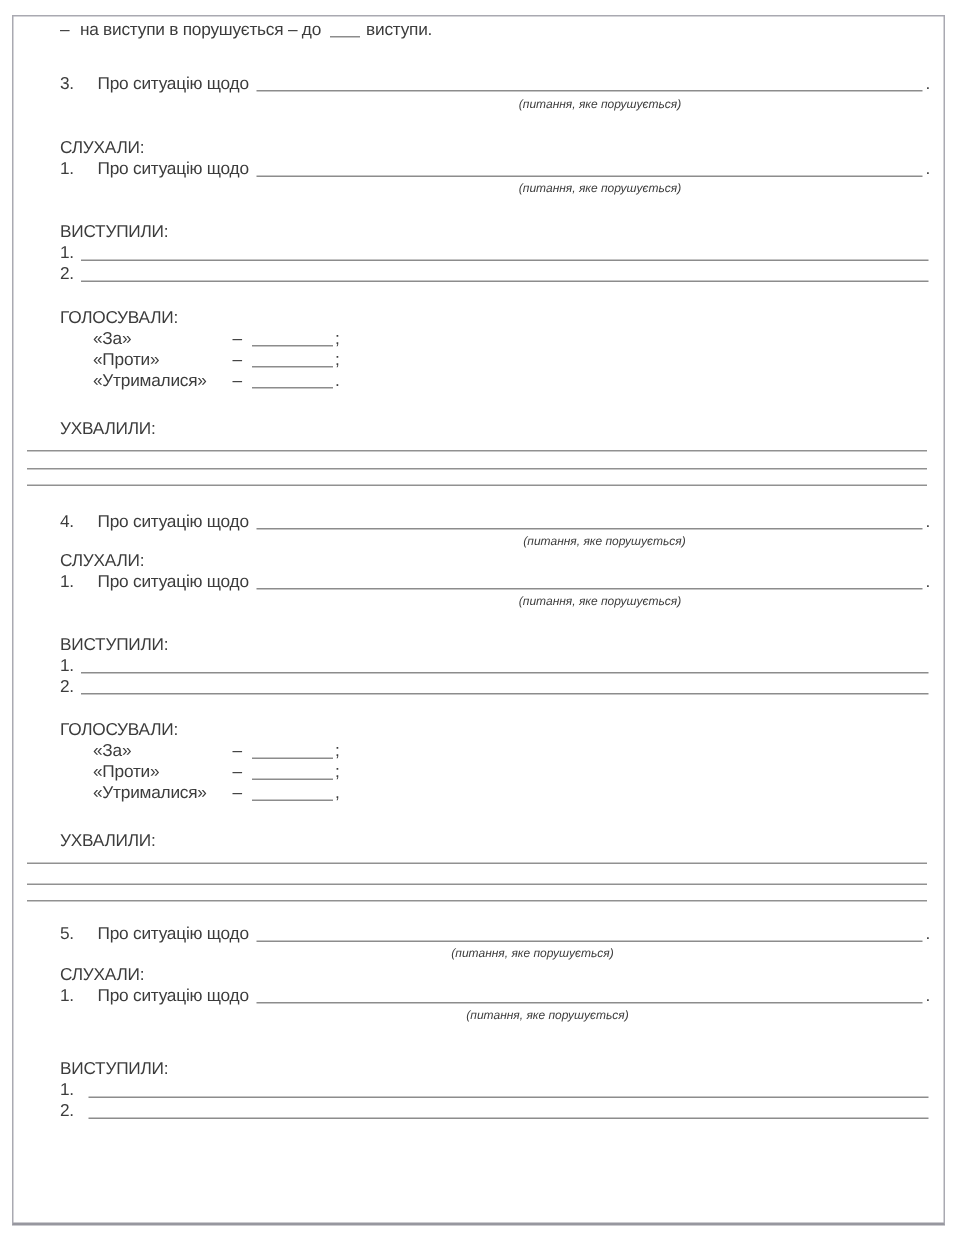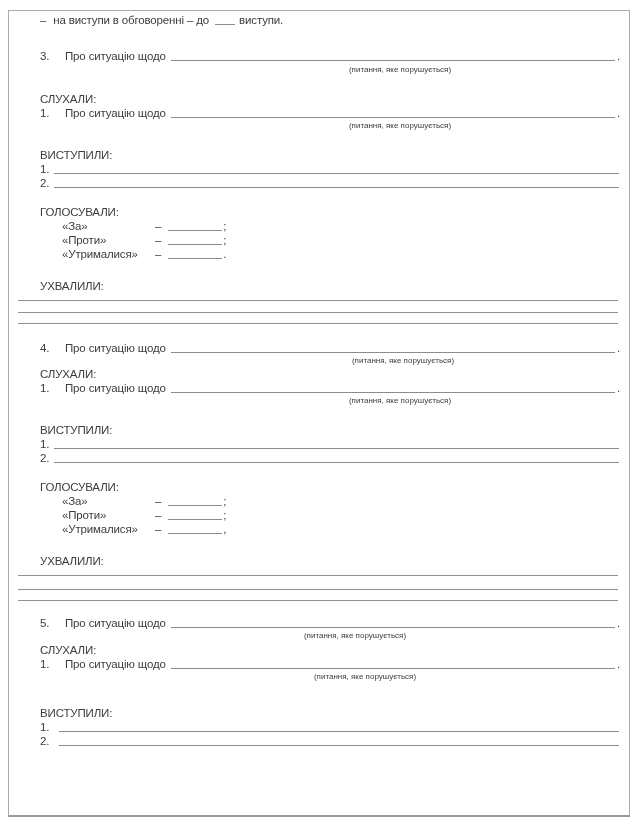--- a/index.html
+++ b/index.html
@@ -15,35 +15,35 @@
     color:#3c3c3c;font-size:11.5px;line-height:13px;letter-spacing:-0.15px;
   }
   .row{display:flex;}
   .num{width:25px;flex:0 0 25px;}
   .fill{flex:1;border-bottom:1.2px solid #8c8c8c;margin:0 2px 2px 5px;}
   .fill.to-end{margin-right:1px;}
   .blank-sm{width:20px;border-bottom:1.2px solid #8c8c8c;margin:0 4px 2px 6px;}
   .vlabel{flex:0 0 93px;margin-left:22px;}
   .blank{width:54px;border-bottom:1.2px solid #8c8c8c;margin:0 1px 2px 7px;}
   .cap{
-    font-size:8px;line-height:11px;letter-spacing:0;
+    font-size:8px;font-style:italic;line-height:11px;letter-spacing:0;
     position:relative;width:max-content;transform:translateX(-50%);white-space:nowrap;
   }
   .hline{height:0;border-top:1.5px solid #919191;margin-left:-22px;margin-right:2px;}
   .gap-num .fill{margin-left:10px;}
 </style>
 </head>
 <body>
 
 <div class="page">
   <div class="content">
 
     <div class="row">
       <span>–</span>
-      <span style="margin-left:7px">на виступи в обговоренні – до</span>
+      <span style="margin-left:7px">на виступи в порушується – до</span>
       <span class="blank-sm"></span>
       <span>виступи.</span>
     </div>
 
     <div class="row" style="margin-top:23px">
       <span class="num">3.</span>
       <span>Про ситуацію щодо</span>
       <span class="fill"></span>
       <span>.</span>
     </div>

